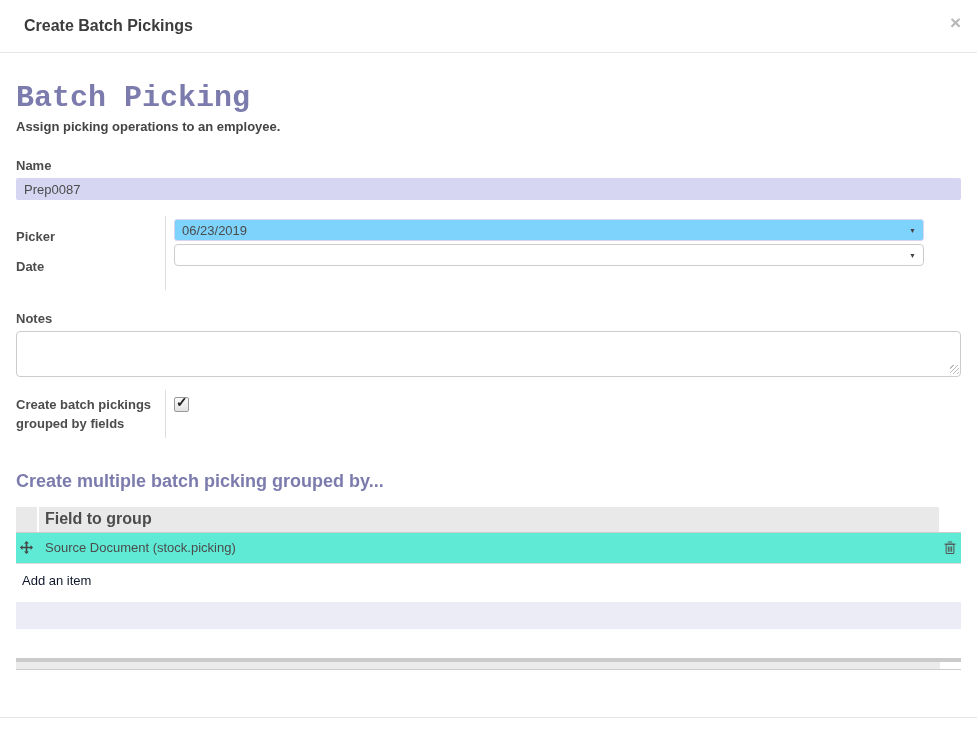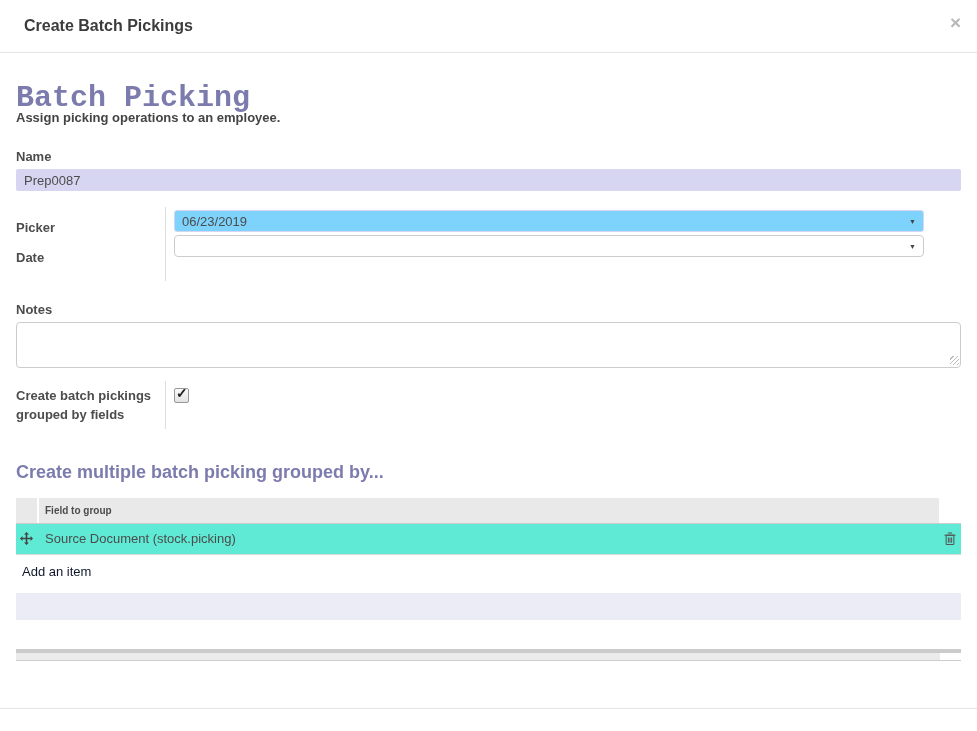--- a/index.html
+++ b/index.html
@@ -22,21 +22,21 @@
   .close-btn {
     position: absolute; right: 16px; top: 13px;
     color: #b8b8b8; font-size: 19px; font-weight: bold; line-height: 1;
     cursor: pointer; background: none; border: 0; padding: 0;
     font-family: "Liberation Sans", sans-serif;
   }
 
   
   .content { padding: 0 16px; }
   .doc-heading { margin: 33px 0 0; font-size: 30px; line-height: 24px; color: #7c7bad; font-weight: bold; font-family: Liberation Mono, monospace; }
-  .subtitle { font-size: 13px; font-weight: bold; color: #444; }
+  .subtitle { margin-top: 9px; font-size: 13px; font-weight: bold; color: #444; }
 
   .field-label { font-size: 13px; font-weight: bold; color: #4c4c4c; }
   .name-label { margin-top: 24px; }
   .text-input {
     display: block; width: 100%; height: 22px;
     background: #d6d6f3; border: 0; border-radius: 2px;
     padding: 0 8px; font-size: 13px; color: #4c4c4c;
     font-family: "Liberation Sans", sans-serif;
     margin-top: 5px; outline: none;
   }
@@ -89,21 +89,21 @@
 
   
   .group-heading { margin-top: 33px; font-size: 18px; color: #7c7bad; font-weight: bold; }
 
   .o2m-table { margin-top: 14px; width: 100%; }
   .thead-row { display: flex; height: 26px; border-bottom: 1px solid #ccc; }
   .th-handle { width: 21px; background: #e9e9e9; }
   .th-gap { width: 2px; background: #fff; }
   .th-main {
     flex: 1; background: #e9e9e9; display: flex; align-items: center;
-    padding-left: 6px; font-weight: bold; color: #4c4c4c; font-size: 10px;
+    padding-left: 6px; font-weight: bold; color: #4c4c4c; font-size: 16px;
   }
   .th-del { width: 22px; background: #fff; }
 
   .tbody-row {
     display: flex; align-items: center; height: 31px;
     background: #5eead4; border-bottom: 1px solid #d9d9d9; cursor: pointer;
   }
   .td-handle { width: 21px; display: flex; justify-content: center; align-items: center; cursor: move; }
   .td-main { flex: 1; padding-left: 8px; font-size: 13px; color: #4c4c4c; }
   .td-del { width: 22px; display: flex; justify-content: center; align-items: center; cursor: pointer; }

